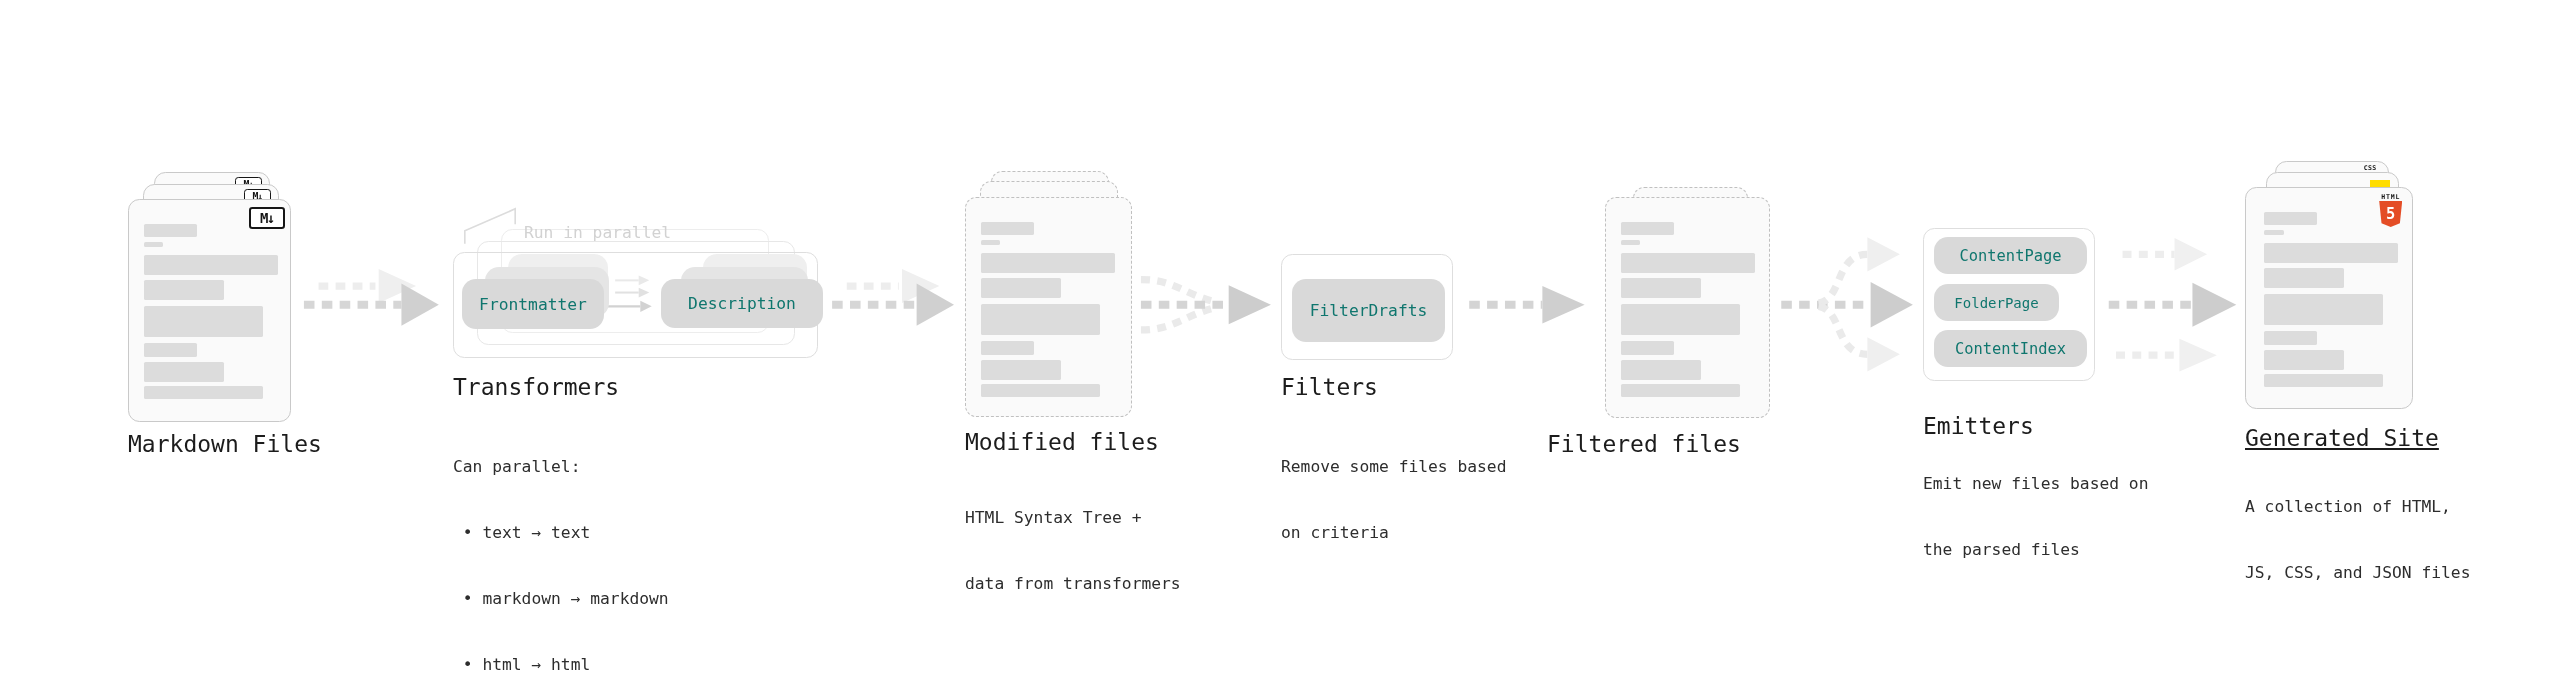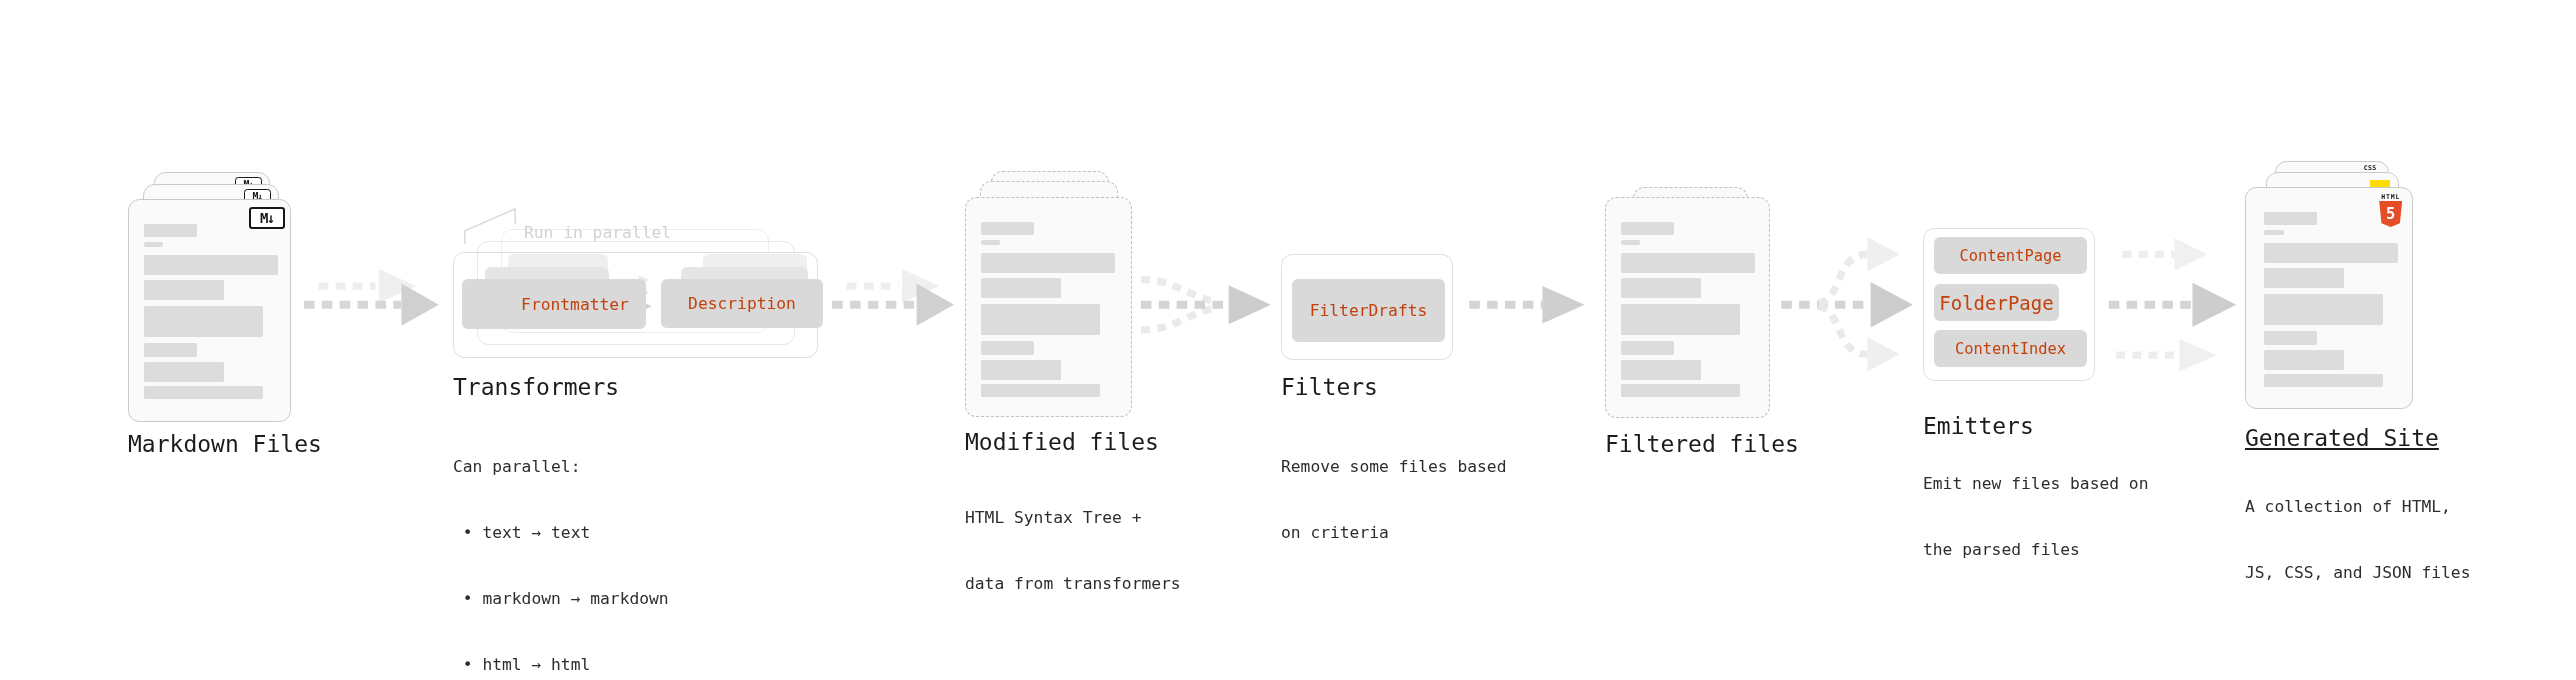--- a/index.html
+++ b/index.html
@@ -31,22 +31,22 @@
     clip-path:polygon(0 0,100% 0,90% 86%,50% 100%,10% 86%);}
   .css-badge{position:absolute;right:8.1px;top:3.3px;width:19.5px;text-align:center;}
   .css-word{font-size:6.5px;font-weight:bold;color:#111;letter-spacing:0.4px;line-height:7.3px;}
   .css-bar{width:19.5px;height:3.3px;background:#2b6de8;margin-top:0.8px;}
   .js-badge{position:absolute;right:8.1px;top:6.5px;width:19.5px;height:9.8px;background:#ffdd00;}
   
   .panel{position:absolute;background:transparent;border:1.6px solid #dedede;border-radius:11.4px;box-sizing:border-box;}
   .panel.solid{background:#ffffff;}
   .panel.ghost1{border-color:#e7e7e7;}
   .panel.ghost2{border-color:#ededed;}
-  .chip{position:absolute;background:#d9d9d9;border-radius:6px;display:flex;align-items:center;justify-content:center;
-    font-size:16.3px;color:#c2410c;white-space:nowrap;}
+  .chip{position:absolute;background:#d9d9d9;border-radius:14px;display:flex;align-items:center;justify-content:center;
+    font-size:16.3px;color:#0f766e;white-space:nowrap;}
   .chip.ghost1{background:#e5e5e5;}
   .chip.ghost2{background:#efefef;}
   
   .stage-title{position:absolute;font-size:23px;color:#1c1c1c;white-space:nowrap;line-height:24.4px;}
   .stage-caption{position:absolute;font-size:16.3px;color:#2d2d2d;line-height:22px;white-space:pre;}
   .annotation{position:absolute;font-size:16.3px;color:#d2d2d2;white-space:nowrap;margin-top:20px;}
   .overlay{position:absolute;left:0;top:0;pointer-events:none;}
 </style>
 </head>
 <body>
@@ -133,21 +133,21 @@
   </div>
 
   <div>
     <div class="panel ghost2" style="left:501px;top:229px;width:268px;height:104px;"></div>
     <div class="panel ghost1" style="left:477px;top:241px;width:318px;height:104px;"></div>
     <div class="panel" style="left:453px;top:252px;width:365px;height:106px;"></div>
     <div class="annotation" style="left:524px;top:203px;">Run in parallel</div>
 
     <div class="chip ghost2" style="left:508px;top:254px;width:100px;height:50px;"></div>
     <div class="chip ghost1" style="left:485px;top:267px;width:124px;height:50px;"></div>
-    <div class="chip" style="left:462px;top:279px;width:142px;height:50px;padding-left:42px;">Frontmatter</div>
+    <div class="chip" style="left:462px;top:279px;width:142px;height:50px;">Frontmatter</div>
 
     <div class="chip ghost2" style="left:703px;top:254px;width:104px;height:49px;"></div>
     <div class="chip ghost1" style="left:681px;top:267px;width:127px;height:49px;"></div>
     <div class="chip" style="left:661px;top:279px;width:162px;height:49px;">Description</div>
 
     <div class="stage-title" style="left:453px;top:375px;text-align:right;">Transformers</div>
     <div class="stage-caption" style="left:453px;top:412px;">
       <div>Can parallel:</div>
       <div> • text → text</div>
       <div> • markdown → markdown</div>
@@ -190,27 +190,27 @@
     <div class="file-card dashed" style="left:1605px;top:197px;width:165px;height:221px;">
       <div class="bar b1"></div>
       <div class="bar b2"></div>
       <div class="bar b3"></div>
       <div class="bar b4"></div>
       <div class="bar b5"></div>
       <div class="bar b6"></div>
       <div class="bar b7"></div>
       <div class="bar b8"></div>
     </div>
-    <div class="stage-title" style="left:1605px;top:432px;">Filtered files</div>
+    <div class="stage-title" style="left:1547px;top:432px;">Filtered files</div>
   </div>
 
   <div>
     <div class="panel solid" style="left:1923px;top:228px;width:172px;height:153px;"></div>
     <div class="chip" style="left:1934px;top:237px;width:153px;height:37px;font-size:15.4px;">ContentPage</div>
-    <div class="chip" style="left:1934px;top:284px;width:125px;height:37px;font-size:19px;">FolderPage</div>
+    <div class="chip" style="left:1934px;top:284px;width:125px;height:37px;font-size:14px;">FolderPage</div>
     <div class="chip" style="left:1934px;top:330px;width:153px;height:37px;font-size:15.4px;">ContentIndex</div>
     <div class="stage-title" style="left:1923px;top:390px;margin-top:24px;">Emitters</div>
     <div class="stage-caption" style="left:1923px;top:429px;">
       <div>Emit new files based on</div>
       <div>the parsed files</div>
     </div>
   </div>
 
   <div>
     <div class="file-card" style="left:2275px;top:161px;width:114px;height:73px;">

